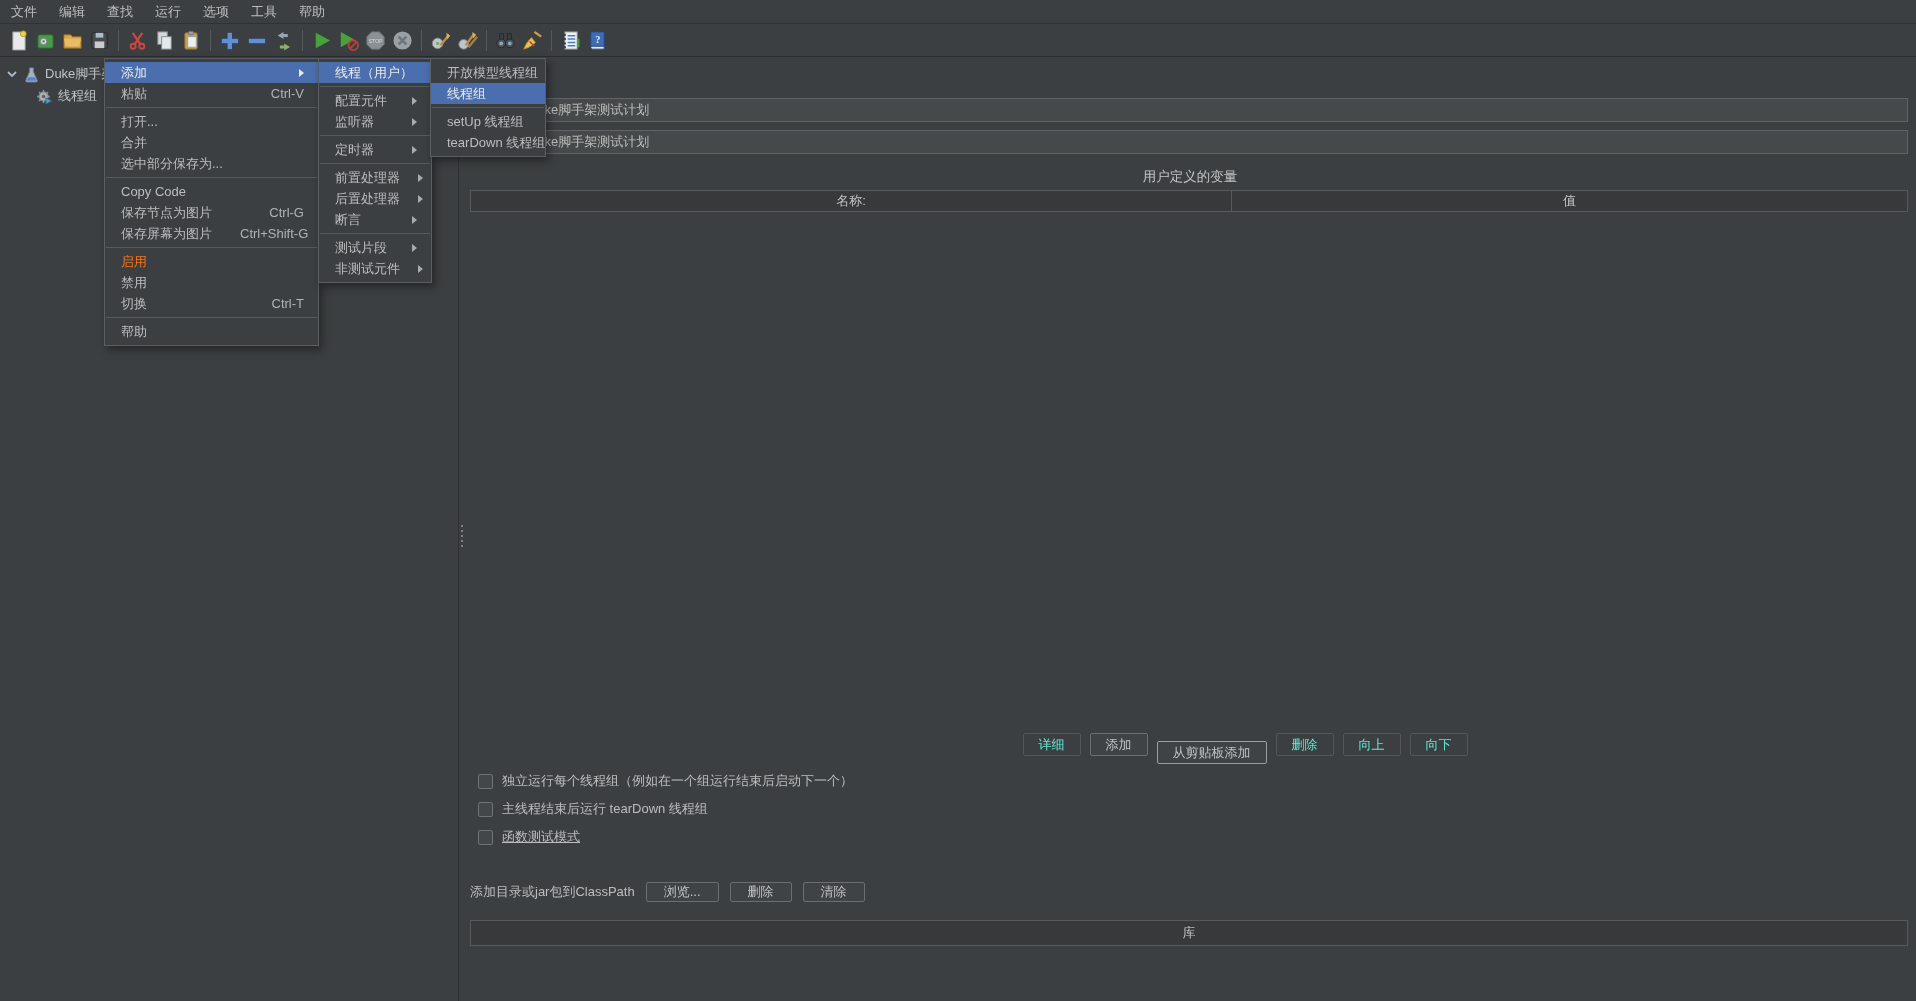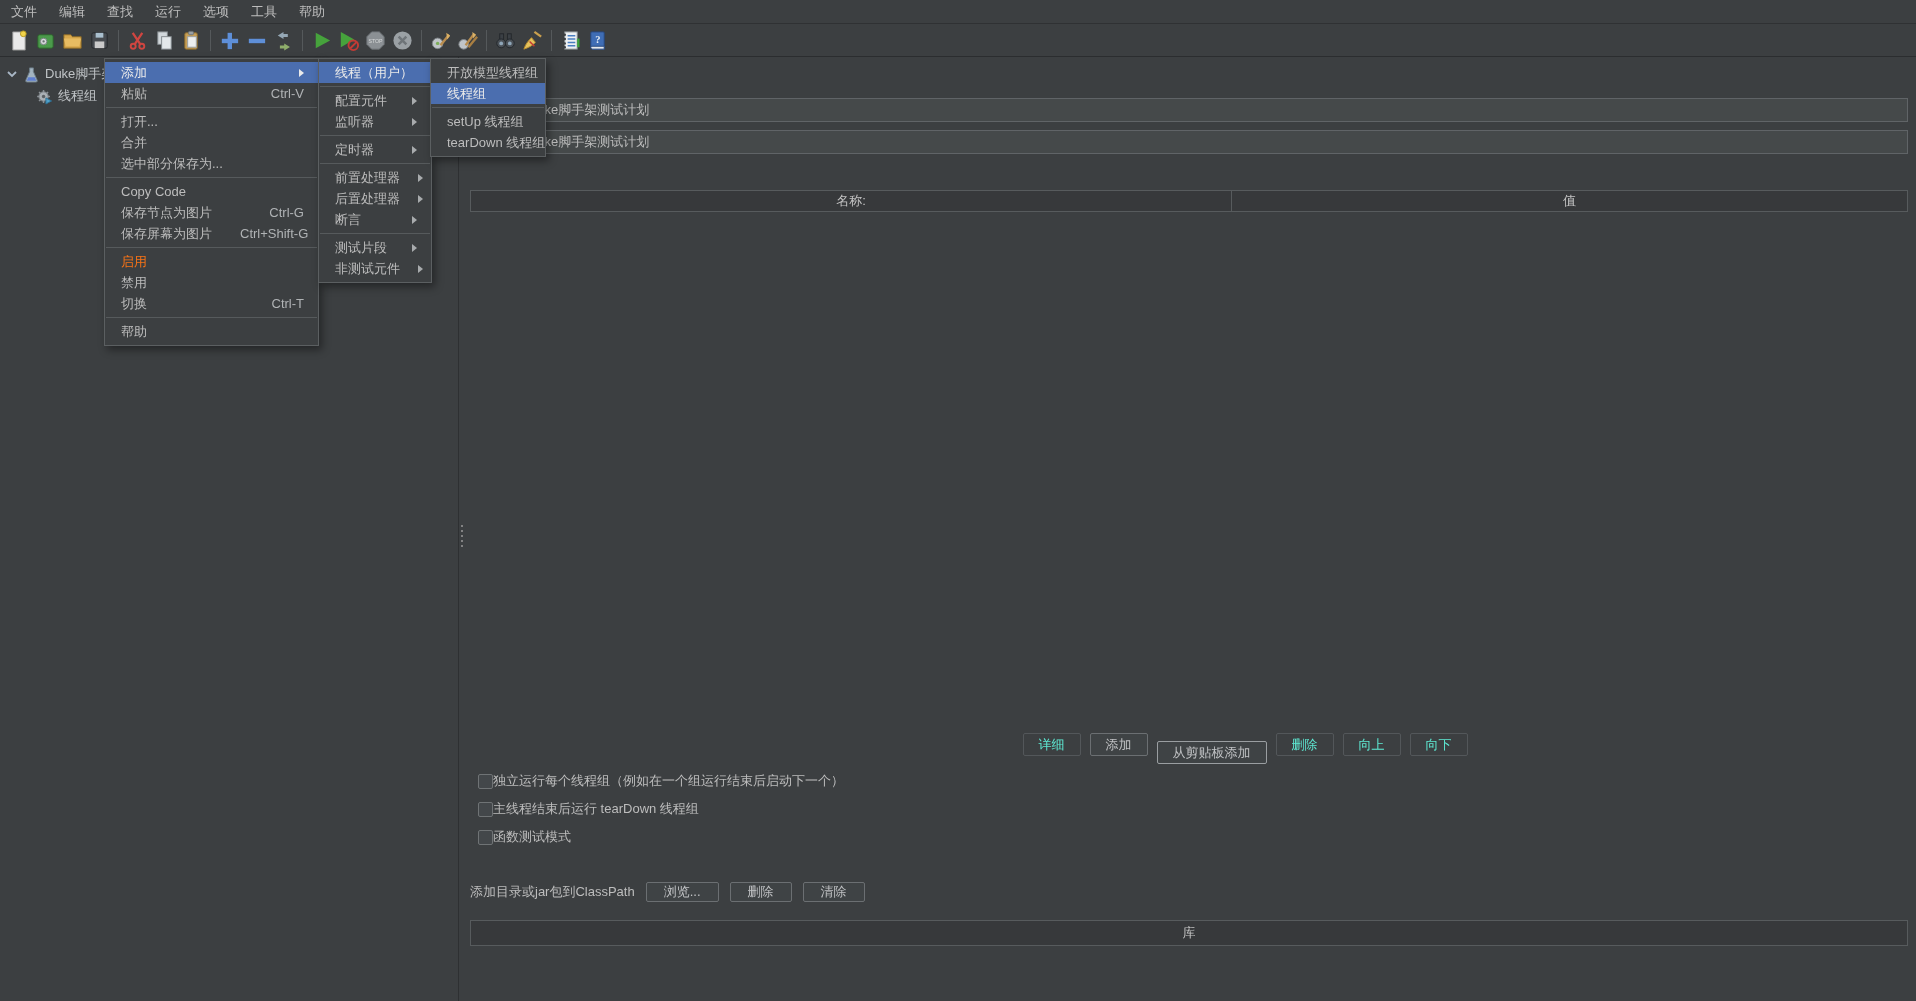--- a/index.html
+++ b/index.html
@@ -52,21 +52,21 @@
   #udv-header { position:absolute; left:6px; right:8px; top:133px; height:22px; display:flex;
     background:#37393b; border:1px solid #575b5d; }
   #udv-header .hcell { display:flex; align-items:center; justify-content:center; color:#c4c4c4; }
   #udv-header .hcell.c1 { width:53%; border-right:1px solid #575b5d; }
   #udv-header .hcell.c2 { flex:1; }
   #udv-buttons { position:absolute; left:0; top:676px; width:100%; display:flex; justify-content:center; gap:9px; transform:translateX(55px); }
   .btn { height:23px; padding:0 15px; background:#3f4345; border:1px solid #6b6f72; border-radius:2px;
     color:#c0c2c4; font-size:13px; display:flex; align-items:center; }
   .btn.dis { color:#5eead4; border-color:#53575a; background:#3c3f41; }
   .btn.focus { border-color:#9a9ea1;margin-top:8px; }
-  .chk-row { position:absolute; left:14px; display:flex; align-items:center; height:18px; }
+  .chk-row { position:absolute; left:14px; display:flex; align-items:center; gap:9px; height:18px; }
   .chk-box { width:15px; height:15px; background:#43474a; border:1.5px solid #6f7375; border-radius:2px; }
   #func-note { position:absolute; left:8px; top:801px; color:#bdbdbd; }
   #classpath-row { position:absolute; left:6px; top:825px; display:flex; align-items:center; gap:11px;text-align:right; }
   #classpath-row .btn { height:20px; padding:6px 17px; }
   #lib-header { position:absolute; left:6px; right:8px; top:863px; height:26px;
     background:#37393b; border:1px solid #575b5d; display:flex; align-items:center; justify-content:center; color:#c4c4c4; }
 </style>
 </head>
 <body>
 
@@ -260,20 +260,21 @@
         <i></i>
       </div>
   </div>
 
   <div id="main-panel">
     <span class="fld-label" style="left:8px; top:46px;">名称:</span>
     <input class="fld" style="left: 56px; right: 8px; width: calc(100% - 64px); top: 41px;" value="Duke脚手架测试计划">
     <span class="fld-label" style="left:8px; top:78px;">注释：</span>
     <input class="fld" style="left: 56px; right: 8px; width: calc(100% - 64px); top: 73px;" value="Duke脚手架测试计划">
 
+    <div id="udv-title">用户定义的变量</div>
     <div id="udv-header">
       <div class="hcell c1">名称:</div>
       <div class="hcell c2">值</div>
     </div>
 
     <div id="udv-buttons">
       <span class="btn dis">详细</span>
       <span class="btn">添加</span>
       <span class="btn focus">从剪贴板添加</span>
       <span class="btn dis">删除</span>
@@ -282,21 +283,21 @@
     </div>
 
     <div class="chk-row" style="top:715px;">
       <span class="chk-box"></span>
       <span>独立运行每个线程组（例如在一个组运行结束后启动下一个）</span>
     </div>
     <div class="chk-row" style="top:743px;">
       <span class="chk-box"></span>
       <span>主线程结束后运行 tearDown 线程组</span>
     </div>
-    <div class="chk-row" style="top:771px;">
+    <div class="chk-row" style="top:771px;text-decoration:underline;">
       <span class="chk-box"></span>
       <span>函数测试模式</span>
     </div>
 
 
     <div id="classpath-row">
       <span>添加目录或jar包到ClassPath</span>
       <span class="btn">浏览...</span>
       <span class="btn">删除</span>
       <span class="btn">清除</span>

